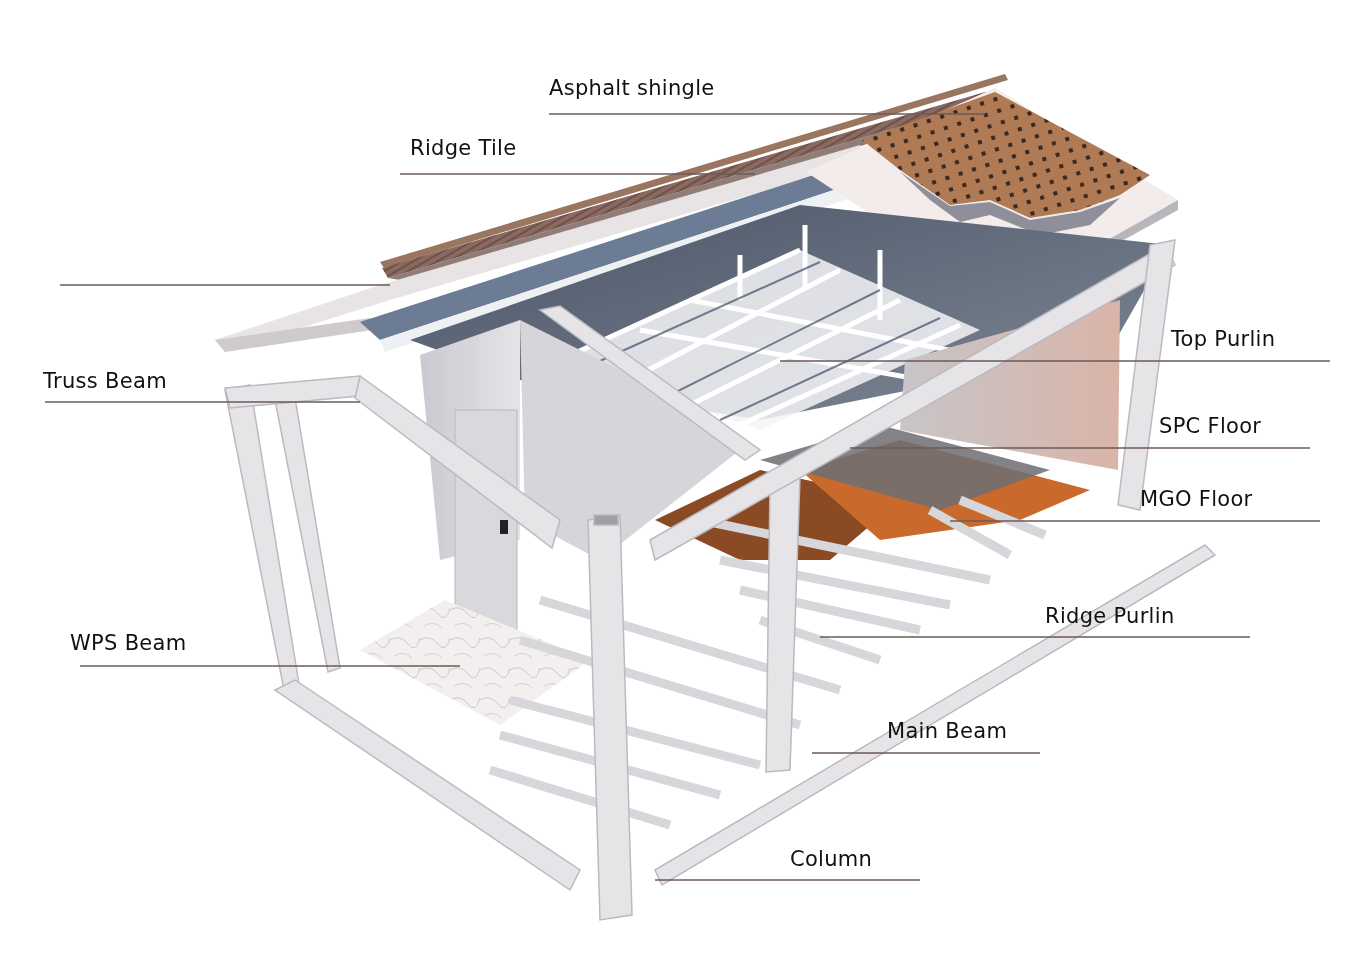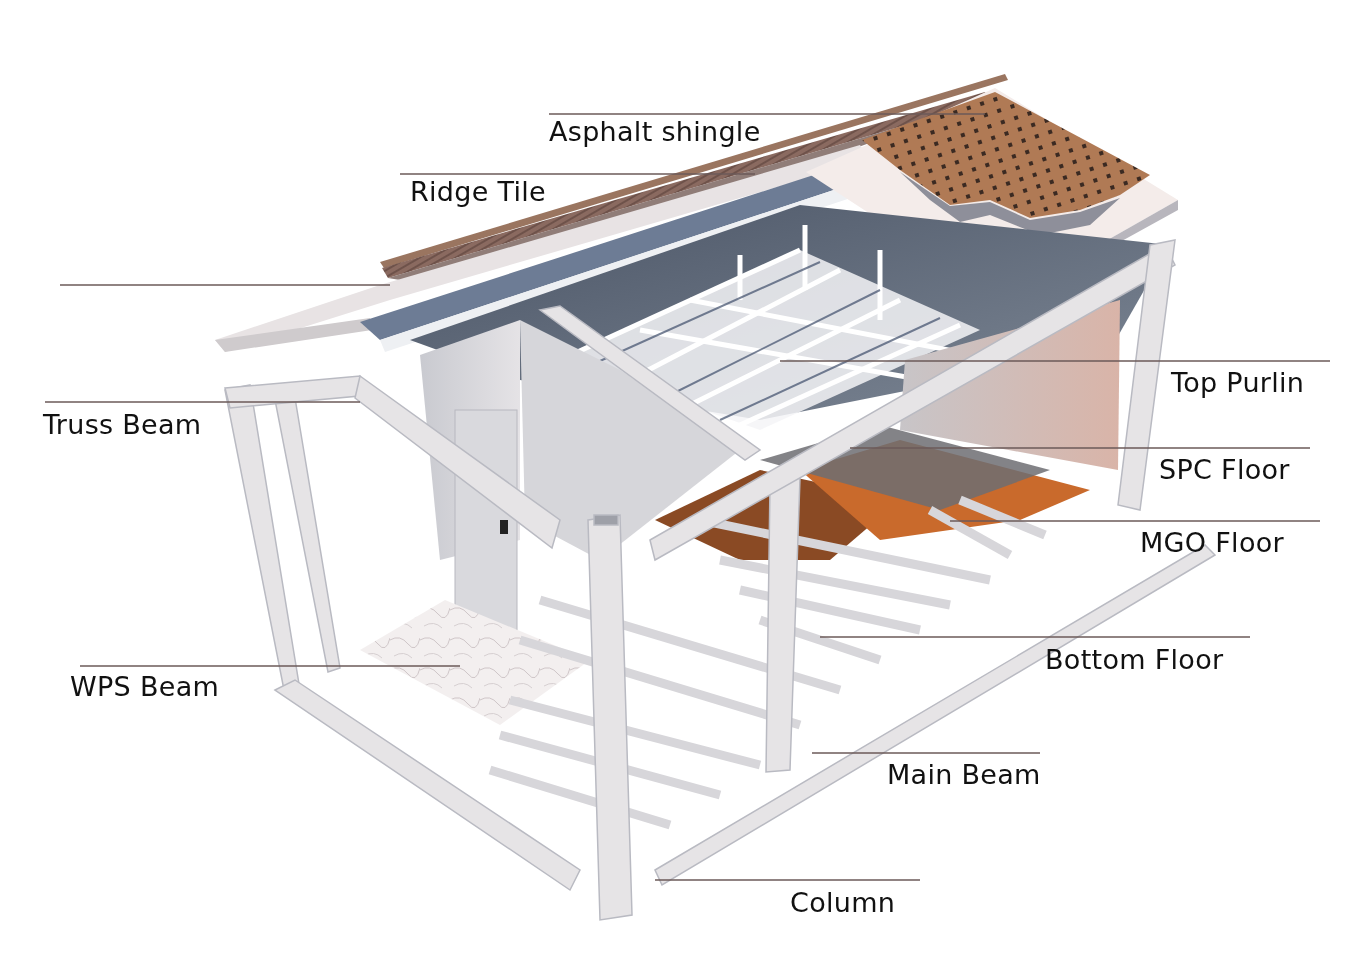--- a/index.html
+++ b/index.html
@@ -1,21 +1,21 @@
 <!DOCTYPE html>
 <html><head>
 <meta charset="utf-8">
 <style>
   html, body { margin: 0; padding: 0; background: #ffffff; }
   body { width: 1357px; height: 962px; position: relative; overflow: hidden;
          font-family: "DejaVu Sans", "Liberation Sans", sans-serif; }
   #stage { position: absolute; left: 0; top: 0; width: 1357px; height: 962px; }
   svg.art { position: absolute; left: 0; top: 0; }
-  .label { position: absolute; font-size: 27px; color: #111111; white-space: nowrap;
-           letter-spacing: 0.3px; line-height: 1; margin-top: 40px; }
+  .label { position: absolute; font-size: 21px; color: #111111; white-space: nowrap;
+           letter-spacing: 0.3px; line-height: 1; }
 </style>
 </head>
 <body>
 
 <div id="stage">
 
   <svg class="art" width="1357" height="962" viewBox="0 0 1357 962">
     <defs>
       <pattern id="shingles" width="14" height="12" patternUnits="userSpaceOnUse" patternTransform="rotate(-18)">
         <rect width="14" height="12" fill="#b07a55"></rect>
@@ -151,18 +151,18 @@
       <line x1="655" y1="880" x2="920" y2="880"></line>
     </g>
   </svg>
 
   <div class="label" style="left:549px; top:78px;">Asphalt shingle</div>
   <div class="label" style="left:410px; top:138px;">Ridge Tile</div>
   <div class="label" style="left:43px;  top:371px;">Truss Beam</div>
   <div class="label" style="left:1171px; top:329px;">Top Purlin</div>
   <div class="label" style="left:1159px; top:416px;">SPC Floor</div>
   <div class="label" style="left:1140px; top:489px;">MGO Floor</div>
-  <div class="label" style="left:1045px; top:606px;">Bottom Floor</div>
+  <div class="label" style="left:1045px; top:606px;">Ridge Purlin</div>
   <div class="label" style="left:887px; top:721px;">Main Beam</div>
   <div class="label" style="left:70px;  top:633px;">WPS Beam</div>
   <div class="label" style="left:790px; top:849px;">Column</div>
 
 </div>
 
 </body></html>

